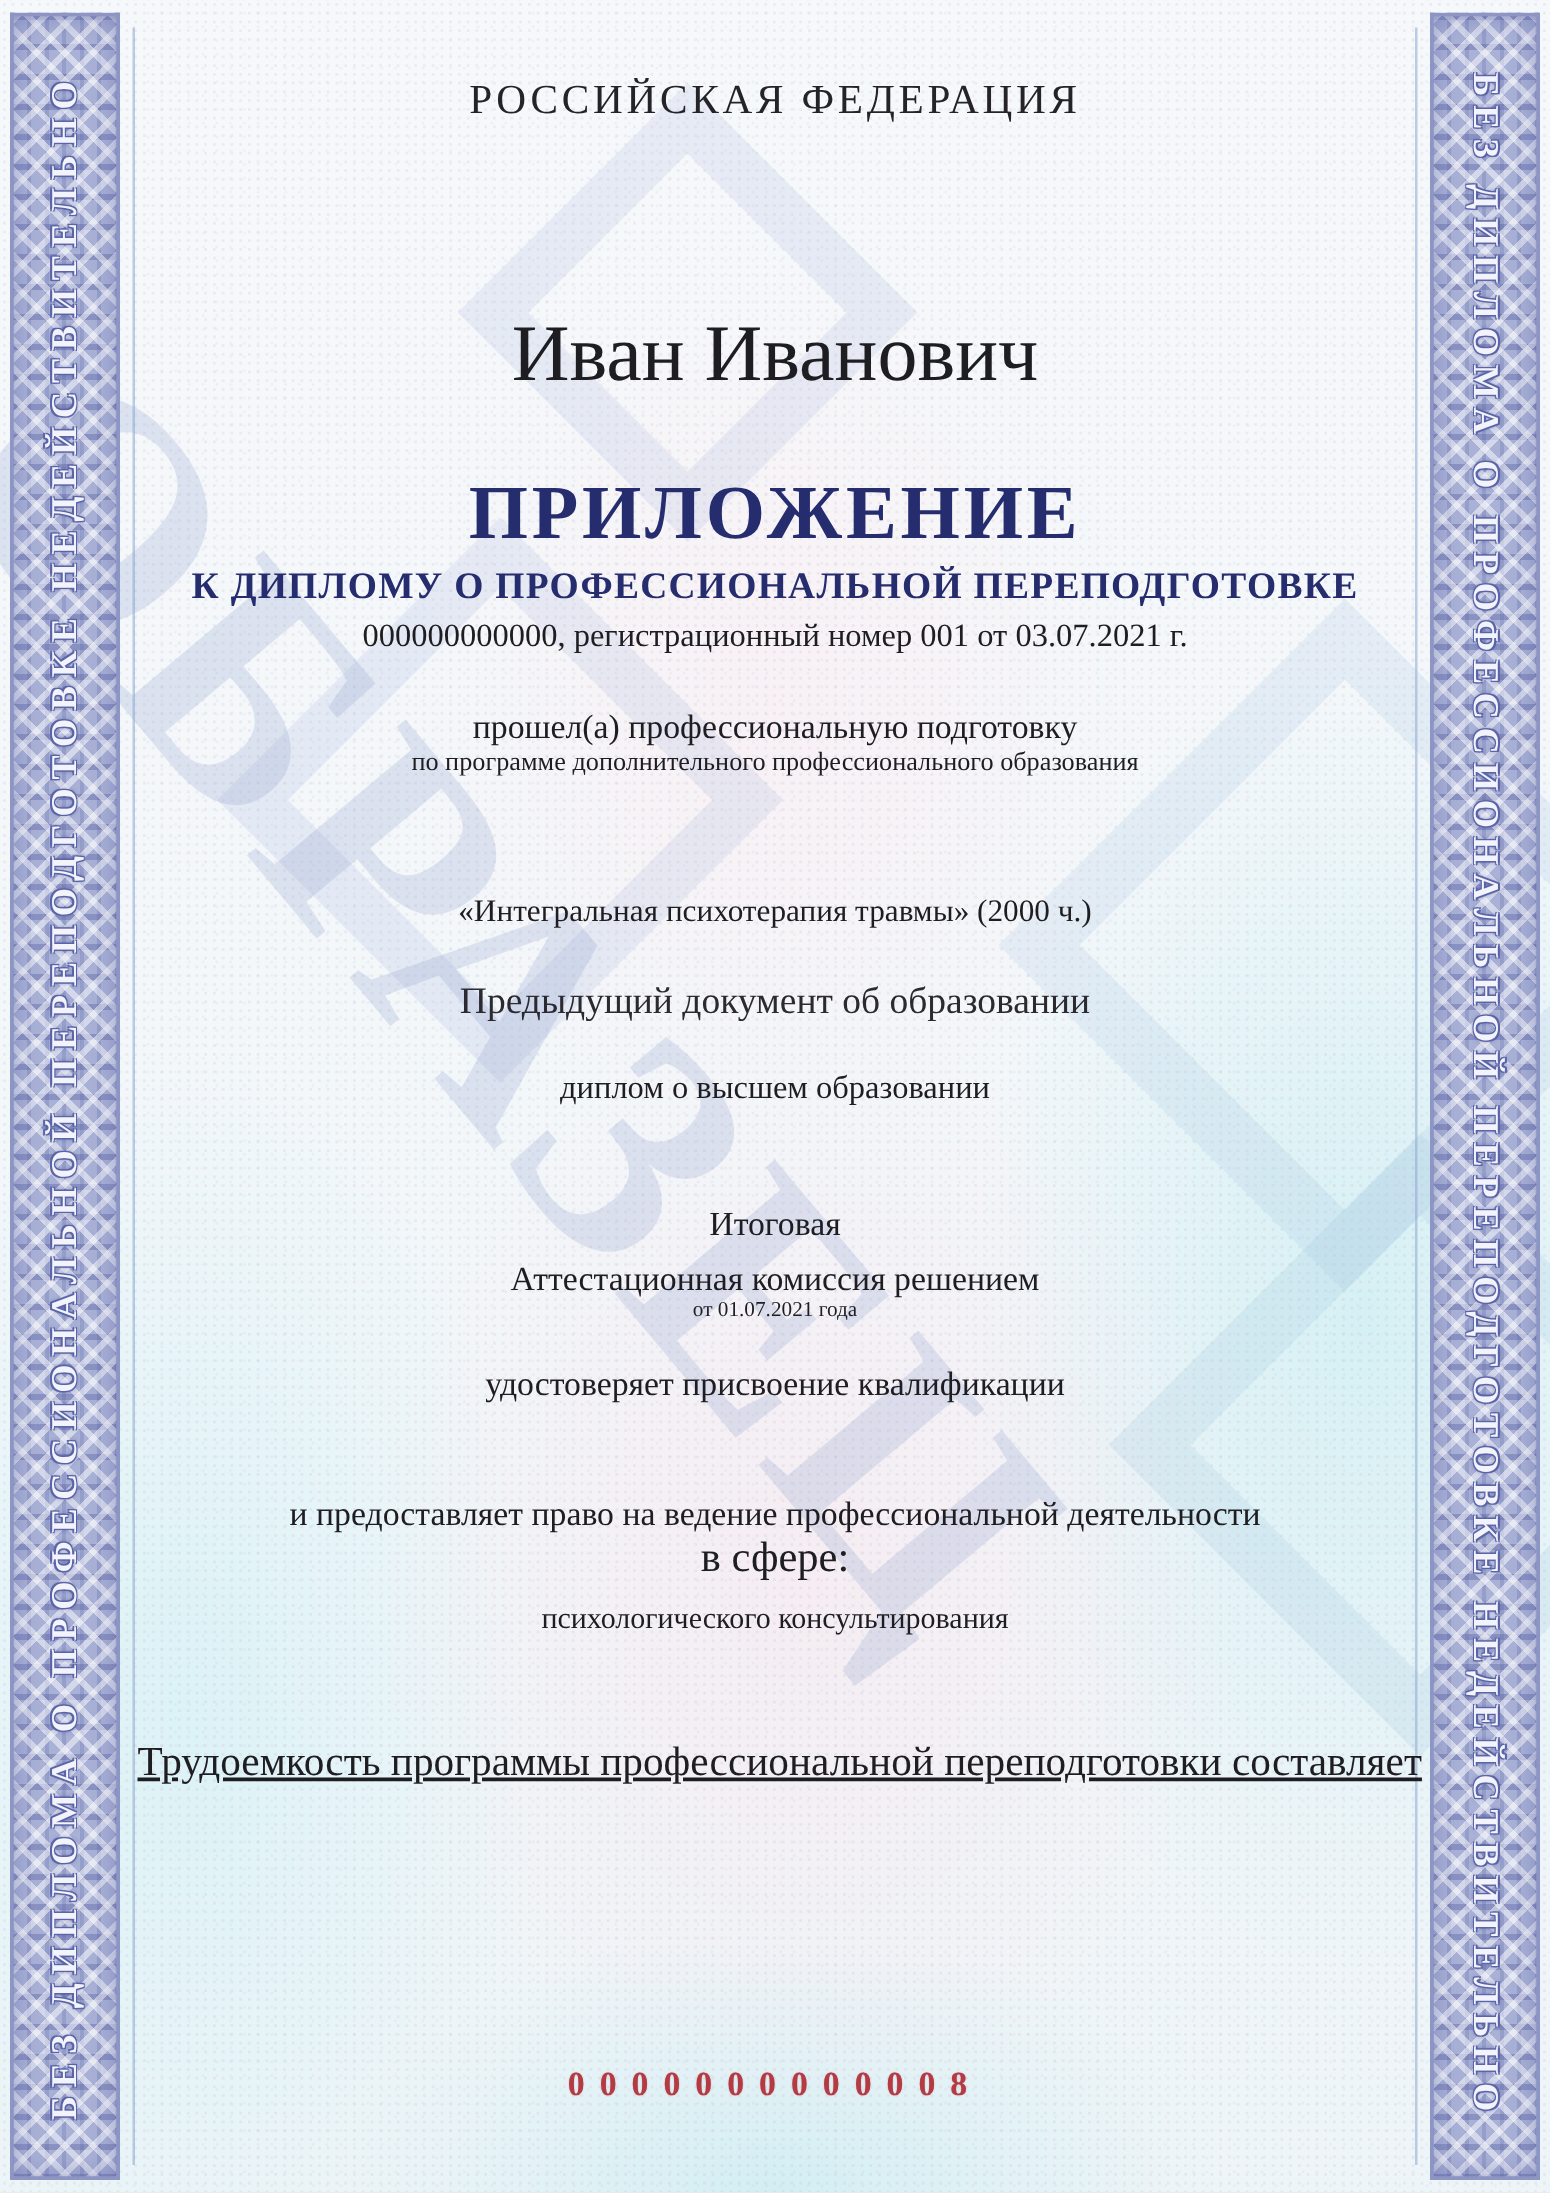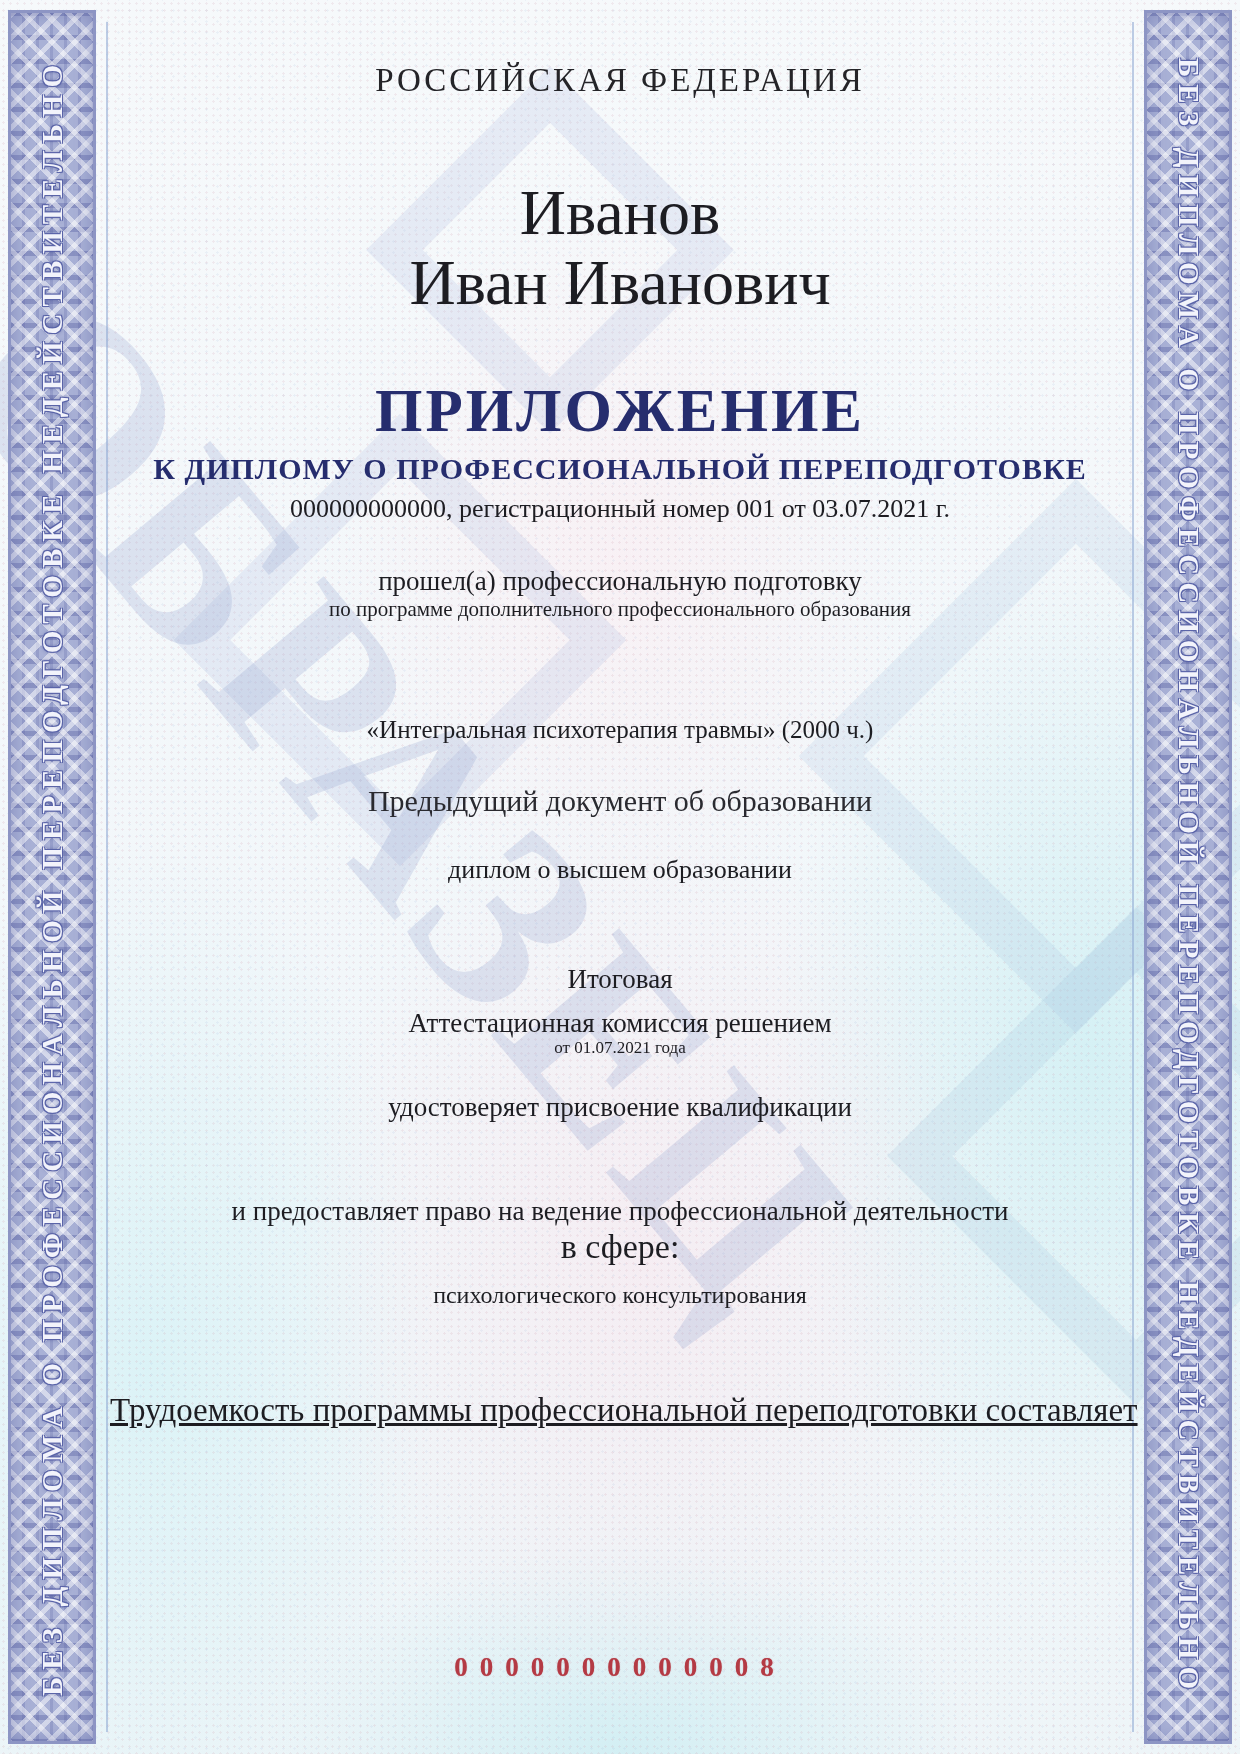--- a/index.html
+++ b/index.html
@@ -135,21 +135,20 @@
   <div class="band left">
     <div class="band-text">БЕЗ ДИПЛОМА О ПРОФЕССИОНАЛЬНОЙ ПЕРЕПОДГОТОВКЕ НЕДЕЙСТВИТЕЛЬНО</div>
   </div>
   <div class="band right">
     <div class="band-text">БЕЗ ДИПЛОМА О ПРОФЕССИОНАЛЬНОЙ ПЕРЕПОДГОТОВКЕ НЕДЕЙСТВИТЕЛЬНО</div>
   </div>
   <div class="inner-rule left"></div>
   <div class="inner-rule right"></div>
 
   <div class="line l-header">РОССИЙСКАЯ ФЕДЕРАЦИЯ</div>
-  <div class="line l-name1">Иванов</div>
   <div class="line l-name2">Иван Иванович</div>
   <div class="line l-title">ПРИЛОЖЕНИЕ</div>
   <div class="line l-subtitle">К ДИПЛОМУ О ПРОФЕССИОНАЛЬНОЙ ПЕРЕПОДГОТОВКЕ</div>
   <div class="line l-reg">000000000000, регистрационный номер 001 от 03.07.2021 г.</div>
   <div class="line l-train1">прошел(а) профессиональную подготовку</div>
   <div class="line l-train2">по программе дополнительного профессионального образования</div>
   <div class="line l-program">«Интегральная психотерапия травмы» (2000 ч.)</div>
   <div class="line l-prevdoc">Предыдущий документ об образовании</div>
   <div class="line l-prevval">диплом о высшем образовании</div>
   <div class="line l-comm1">Итоговая</div>

